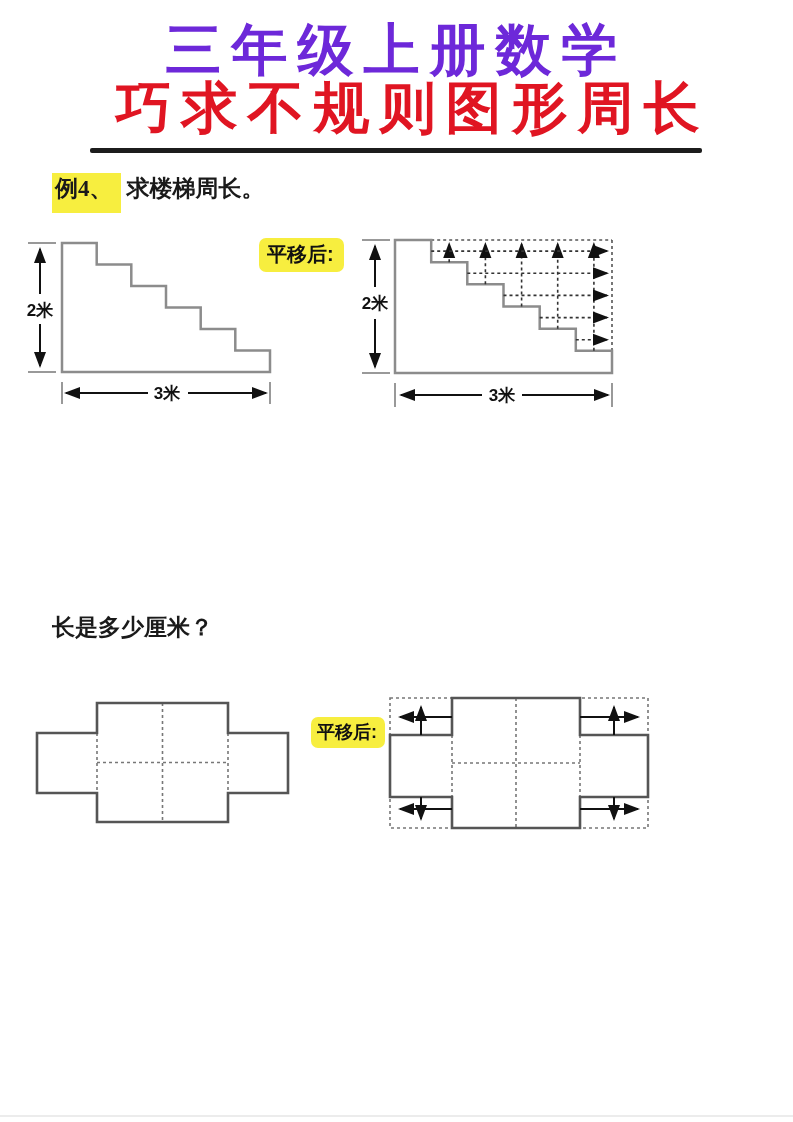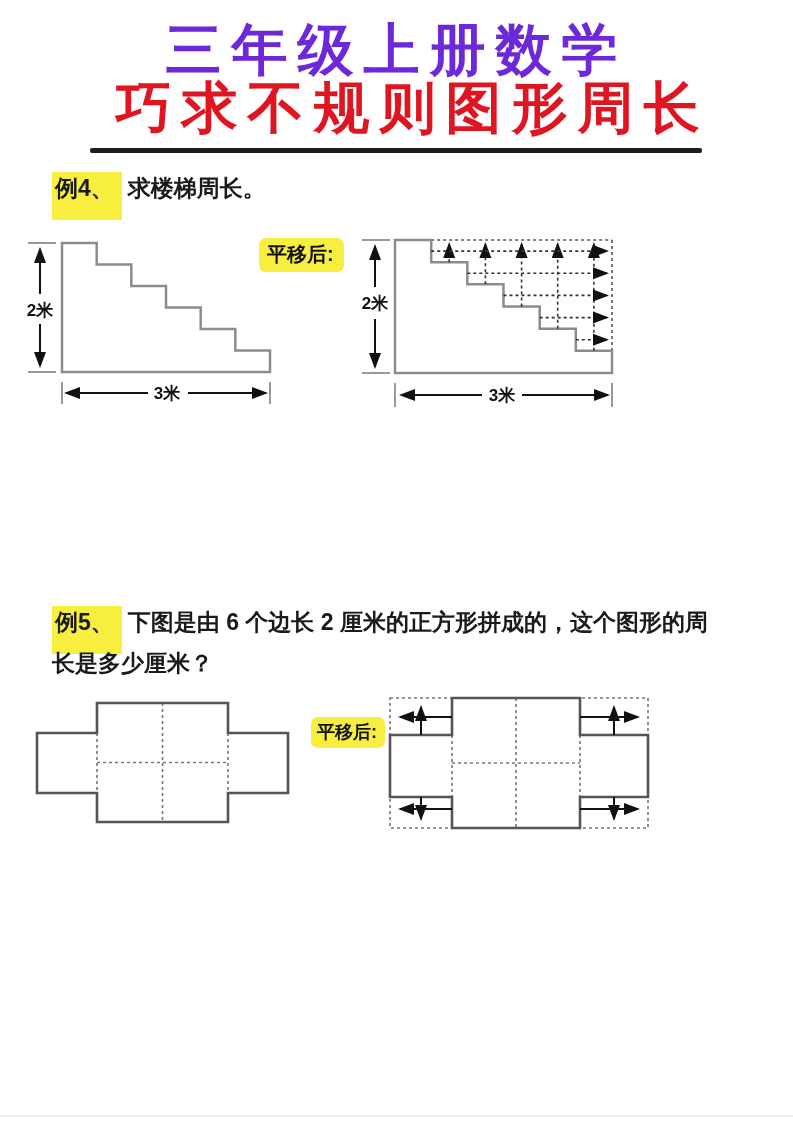--- a/index.html
+++ b/index.html
@@ -11,21 +11,21 @@
   .title-line {
     position:absolute; left:0; width:100%; text-align:center;
     font-weight:bold; font-size:56px; letter-spacing:10px; line-height:60px;
     white-space:nowrap;
   }
   .title-blue { top:20px; color:#6d28d9; }
   .title-red  { top:78px; color:#e01522;padding-left:16px; }
   .title-rule { position:absolute; top:148px; left:90px; width:612px; height:5px; background:#1c1c1c; border-radius:2px; }
 
   .ex-row { position:absolute; font-size:23px; font-weight:bold; line-height:36px; white-space:nowrap; }
-  .hl { background:#f7ee3f; padding:3px 8px 19px 3px; }
+  .hl { background:#f7ee3f; padding:3px 8px 12px 3px;font-family:Liberation Serif, serif; }
   .q  { padding-left:6px; }
 
   .translate-label {
     position:absolute; background:#f7ee3f; font-weight:bold; color:#111;
     white-space:nowrap;
     border-radius:7px;
   }
   .tl-4 { left:259px; top:238px; font-size:20px; padding:3px 10px 4px 8px; }
   .tl-5 { left:311px; top:717px; font-size:18px; padding:3px 8px 4px 6px; }
 
@@ -108,23 +108,20 @@
     <text x="25" y="84" font-size="17" text-anchor="middle">2米</text>
 
     <line x1="45" y1="158" x2="45" y2="182" stroke="#999" stroke-width="2"></line>
     <line x1="262" y1="158" x2="262" y2="182" stroke="#999" stroke-width="2"></line>
     <line x1="132" y1="170" x2="51" y2="170" stroke="#111" stroke-width="2" marker-end="url(#mb)"></line>
     <line x1="172" y1="170" x2="258" y2="170" stroke="#111" stroke-width="2" marker-end="url(#mb)"></line>
     <text x="152" y="176" font-size="17" text-anchor="middle">3米</text>
   </svg>
 
   <div class="ex-row" style="left:52px; top:604px;">
-    <div>
-      <span class="hl">例5、</span><span class="q">下图是由 6 个边长 2 厘米的正方形拼成的，这个图形的周</span>
-    </div>
     <div style="margin-top:5px;">
       <span>长是多少厘米？</span>
     </div>
   </div>
 
   <svg class="fig" style="left:25px; top:690px;" width="290" height="160" viewBox="0 0 290 160">
     <g stroke="#777" stroke-width="1.6" stroke-dasharray="3,3" fill="none">
       <line x1="137.5" y1="13" x2="137.5" y2="132"></line>
       <line x1="72" y1="72.5" x2="203" y2="72.5"></line>
       <line x1="72" y1="43" x2="72" y2="103"></line>

